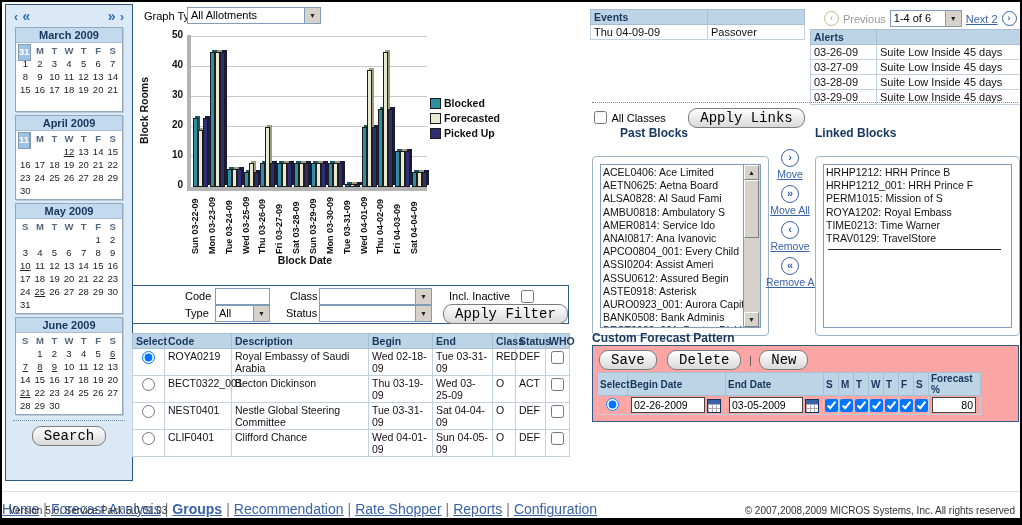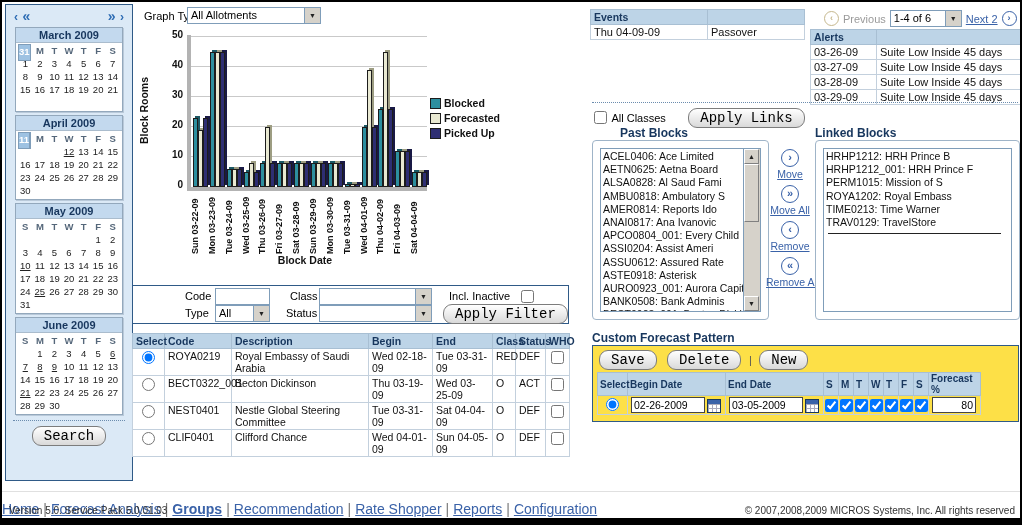--- a/index.html
+++ b/index.html
@@ -54,33 +54,33 @@
   
   #pager{position:absolute;left:822px;top:8px;width:198px;display:flex;align-items:center;gap:4px;}
   .pag-circle{width:13px;height:13px;border-radius:50%;border:1px solid;font-size:9px;line-height:12px;text-align:center;font-weight:bold;}
   .pag-prev-ic{border-color:#c6b88e;color:#c6b88e;}
   .pag-next-ic{border-color:#3a62a8;color:#3a62a8;cursor:pointer;}
   .pag-prev-tx{font-size:11px;color:#9a9a9a;}
   .pag-sel{position:relative;width:72px;height:17px;}
   .link{color:#3a62a8;text-decoration:underline;cursor:pointer;}
   
   .panel-h{position:absolute;font-size:12px;font-weight:bold;color:#17365d;}
-  .blockbox{position:absolute;border:1px solid #9fb4c8;border-radius:4px;background:#fff;}
+  .blockbox{position:absolute;border:1px solid #9fb4c8;border-radius:4px;background:#fff;margin-top:16px;}
   .listbox{position:absolute;border:1px solid #7f9db9;background:#fff;display:flex;overflow:hidden;}
   .lst{flex:1;overflow:hidden;padding:1px 0 0 2px;}
   .lst-item{font-size:10.5px;line-height:13.2px;white-space:nowrap;color:#111;cursor:default;}
   .lst-hr{border-top:1px solid #222;margin:4px 10px 0 2px;}
   .sb{position:relative;width:16px;background:#d6d2ca;border-left:1px solid #7f9db9;}
   .sb-btn{position:absolute;left:0;width:15px;height:15px;background:#d6d2ca;border:1px solid;border-color:#fff #808080 #808080 #fff;font-size:7px;text-align:center;line-height:13px;color:#222;box-sizing:border-box;}
   .sb-thumb{position:absolute;top:15px;left:0;width:15px;height:58px;background:#d6d2ca;border:1px solid;border-color:#fff #808080 #808080 #fff;box-sizing:border-box;}
   #actions{position:absolute;left:764px;top:147px;width:48px;text-align:center;}
   .act-circle{width:16px;height:16px;border-radius:50%;border:1px solid #3a62a8;color:#3a62a8;font-weight:bold;text-align:center;line-height:14px;font-size:11px;margin:0 auto;cursor:pointer;}
   .act-label{font-size:10.5px;color:#3a62a8;text-decoration:underline;margin:1px 0 5px 0;cursor:pointer;white-space:nowrap;}
   
-  #cfp-box{position:absolute;left:590px;top:343px;width:427px;height:77px;border:1px solid #2f5a87;box-sizing:border-box;background:#fde047;}
+  #cfp-box{position:absolute;left:590px;top:343px;width:427px;height:77px;border:1px solid #2f5a87;box-sizing:border-box;background:#fca5a5;}
   #cfp-tbl{position:absolute;left:4px;top:26px;width:366px;table-layout:fixed;}
   #cfp-tbl th{font-size:10px;padding:0 2px;}
   .calicon{display:inline-block;width:14px;height:14px;vertical-align:middle;margin-left:2px;border:1px solid #17365d;box-sizing:border-box;background:linear-gradient(#3a62a8 0 4px,transparent 4px),repeating-linear-gradient(to right,#aab 0 1px,transparent 1px 4px),repeating-linear-gradient(#aab 0 1px,#fff 1px 4px);cursor:pointer;}
   
   #foot-line{position:absolute;left:0;top:489px;width:100%;border-top:1px solid #e0e0e0;}
   #foot-links{position:absolute;left:0;top:499px;width:100%;text-align:left;font-size:14px;}
   .foot-sep{color:#777;margin:0 4px;}
   #version{position:absolute;left:7px;top:503px;font-size:10px;color:#333;}
   #copyright{position:absolute;right:5px;top:503px;font-size:10px;color:#333;}
   input[type=checkbox],input[type=radio]{margin:0;vertical-align:middle;}
@@ -615,25 +615,25 @@
   </div>
   <div class="panel-h" style="left:590px;top:124px;margin-left:28px;">Past Blocks</div>
   <div class="panel-h" style="left:813px;top:124px;">Linked Blocks</div>
   <div class="blockbox" style="left:590px;top:138px;width:175px;height:178px;">
     <div class="listbox" style="left:7px;top:7px;width:159px;height:162px;">
       <div class="lst" id="past-list">
           <div class="lst-item">ACEL0406: Ace Limited</div>
           <div class="lst-item">AETN0625: Aetna Board</div>
           <div class="lst-item">ALSA0828: Al Saud Fami</div>
           <div class="lst-item">AMBU0818: Ambulatory S</div>
-          <div class="lst-item">AMER0814: Reports Ido</div>
+          <div class="lst-item">AMER0814: Service Ido</div>
           <div class="lst-item">ANAI0817: Ana Ivanovic</div>
           <div class="lst-item">APCO0804_001: Every Child</div>
           <div class="lst-item">ASSI0204: Assist Ameri</div>
-          <div class="lst-item">ASSU0612: Assured Rate</div>
+          <div class="lst-item">ASSU0612: Assured Begin</div>
           <div class="lst-item">ASTE0918: Asterisk</div>
           <div class="lst-item">AURO0923_001: Aurora Capit</div>
           <div class="lst-item">BANK0508: Bank Adminis</div>
           <div class="lst-item">BECT0923_001: Becton Dicki</div>
         </div>
       <div class="sb">
         <div class="sb-btn" style="top:0;">▲</div>
         <div class="sb-thumb"></div>
         <div class="sb-btn" style="bottom:0;">▼</div>
       </div>

